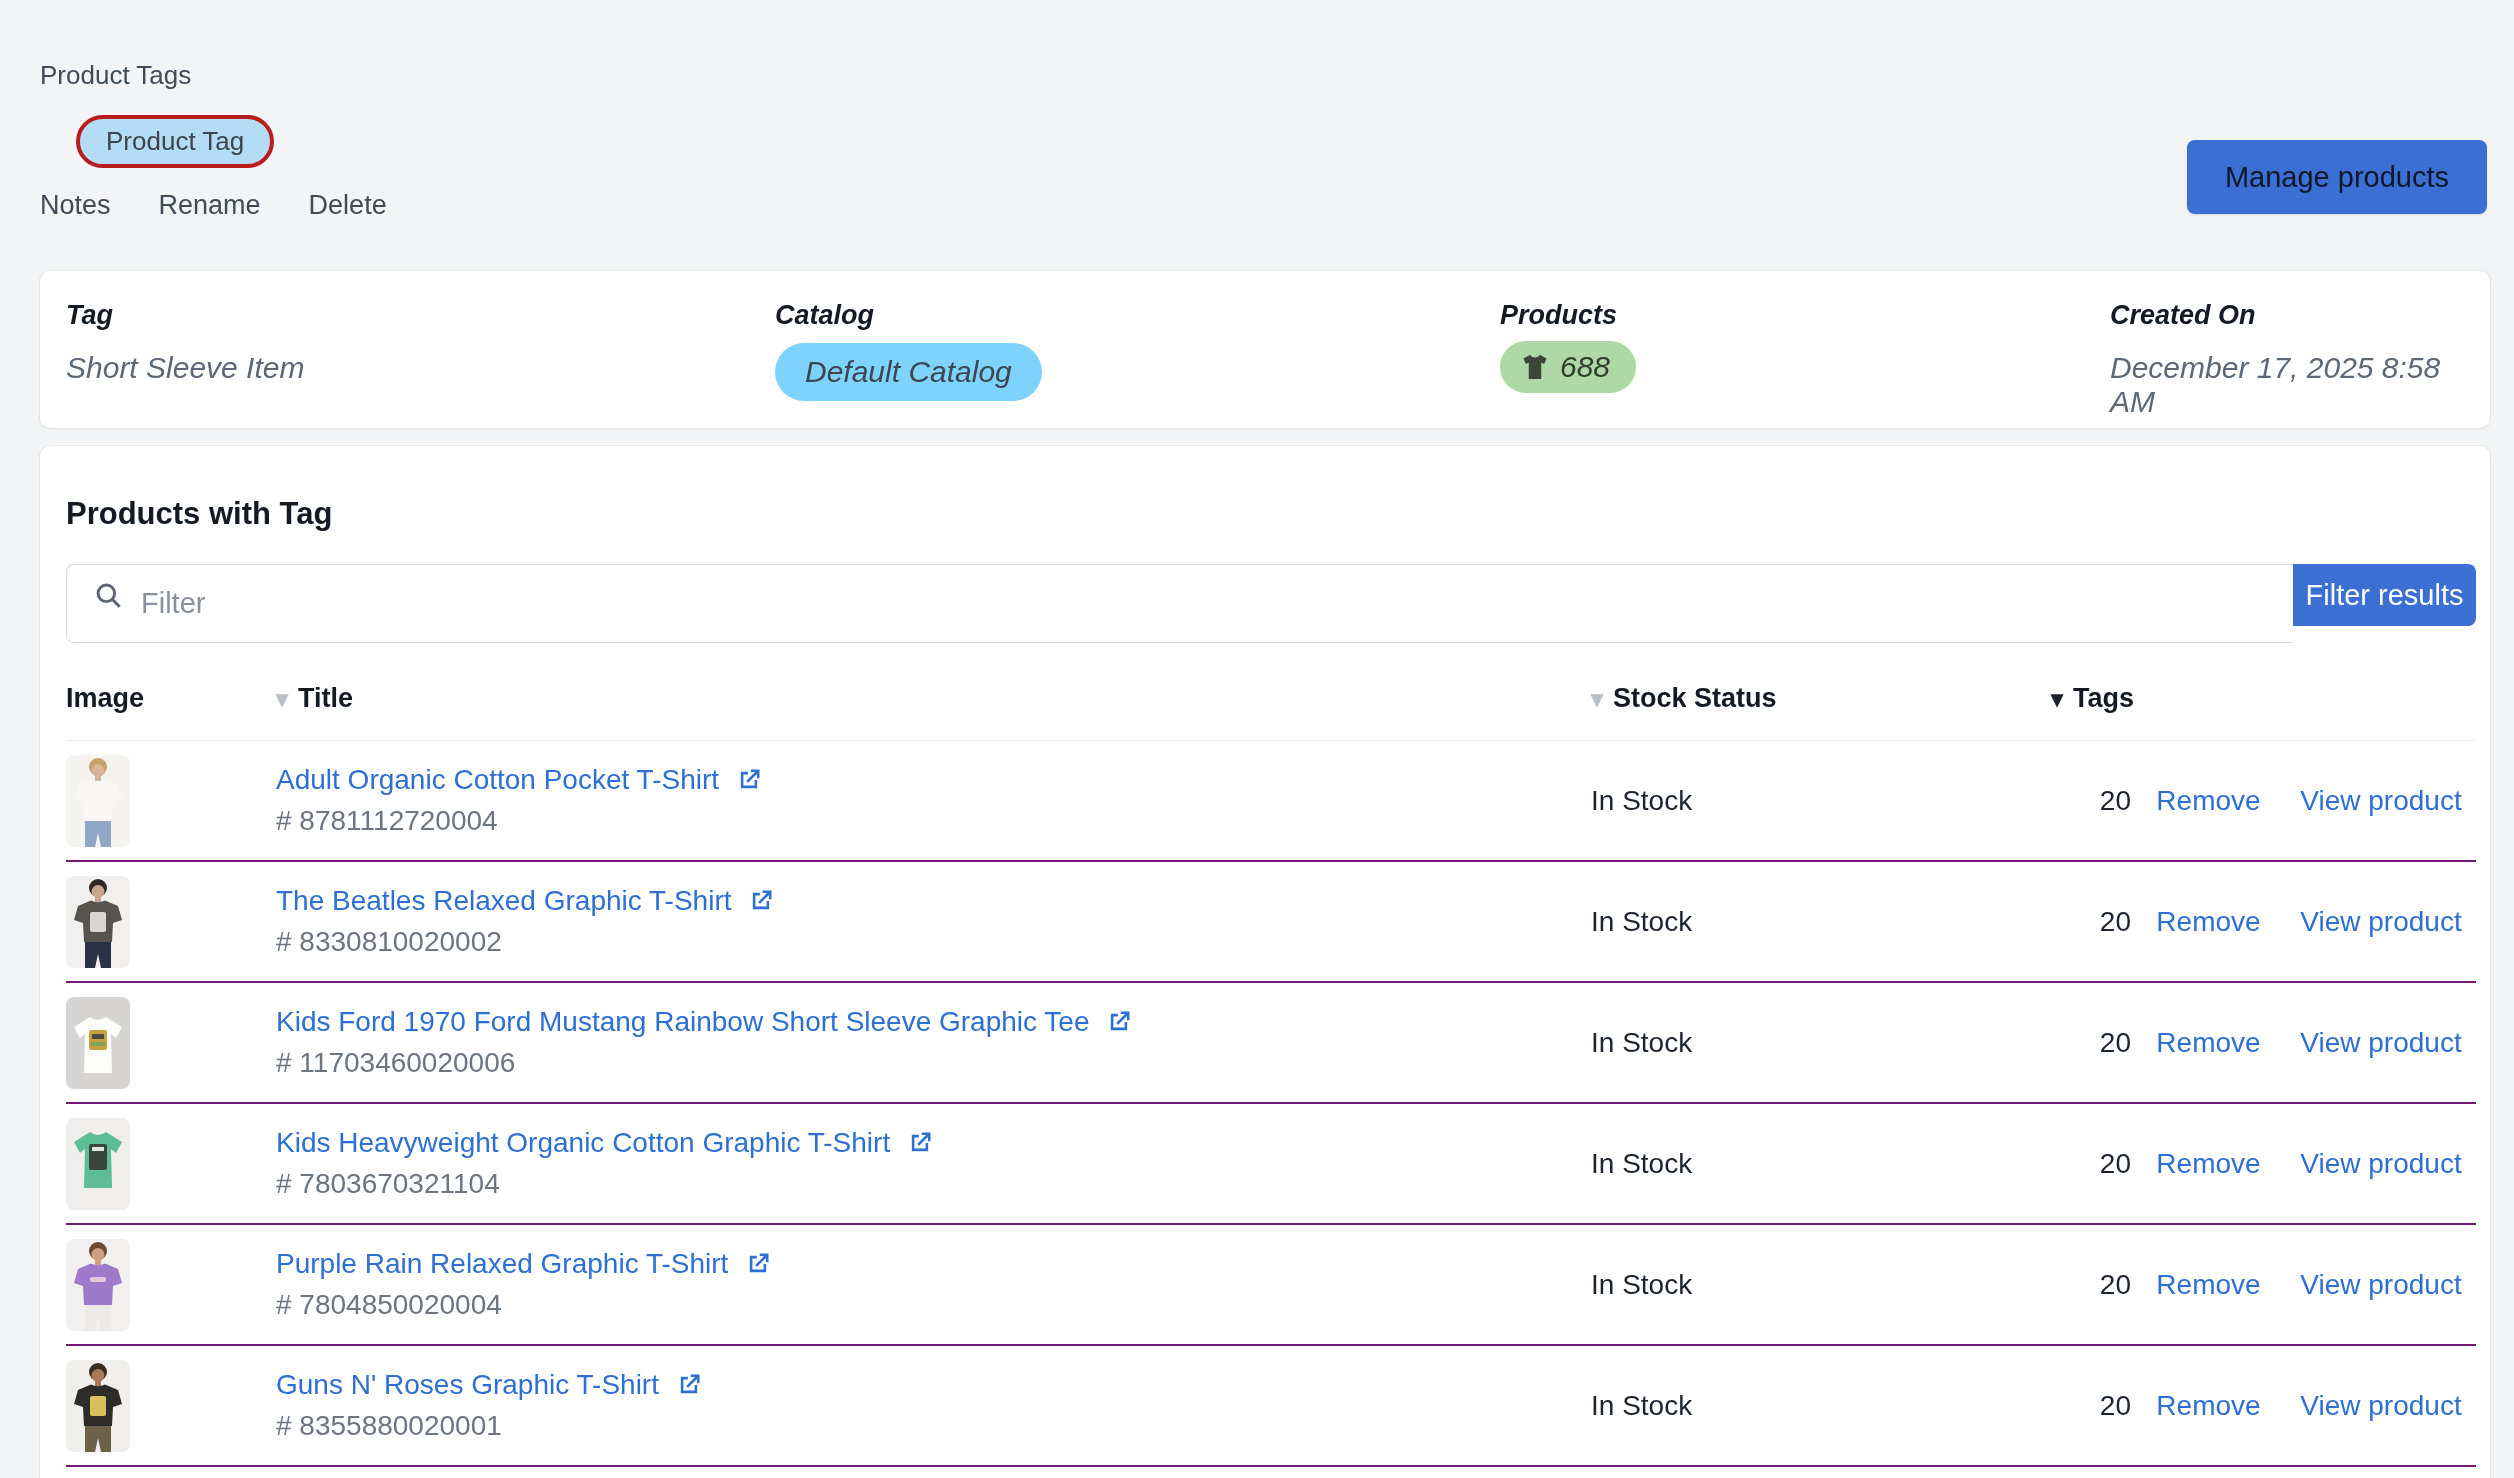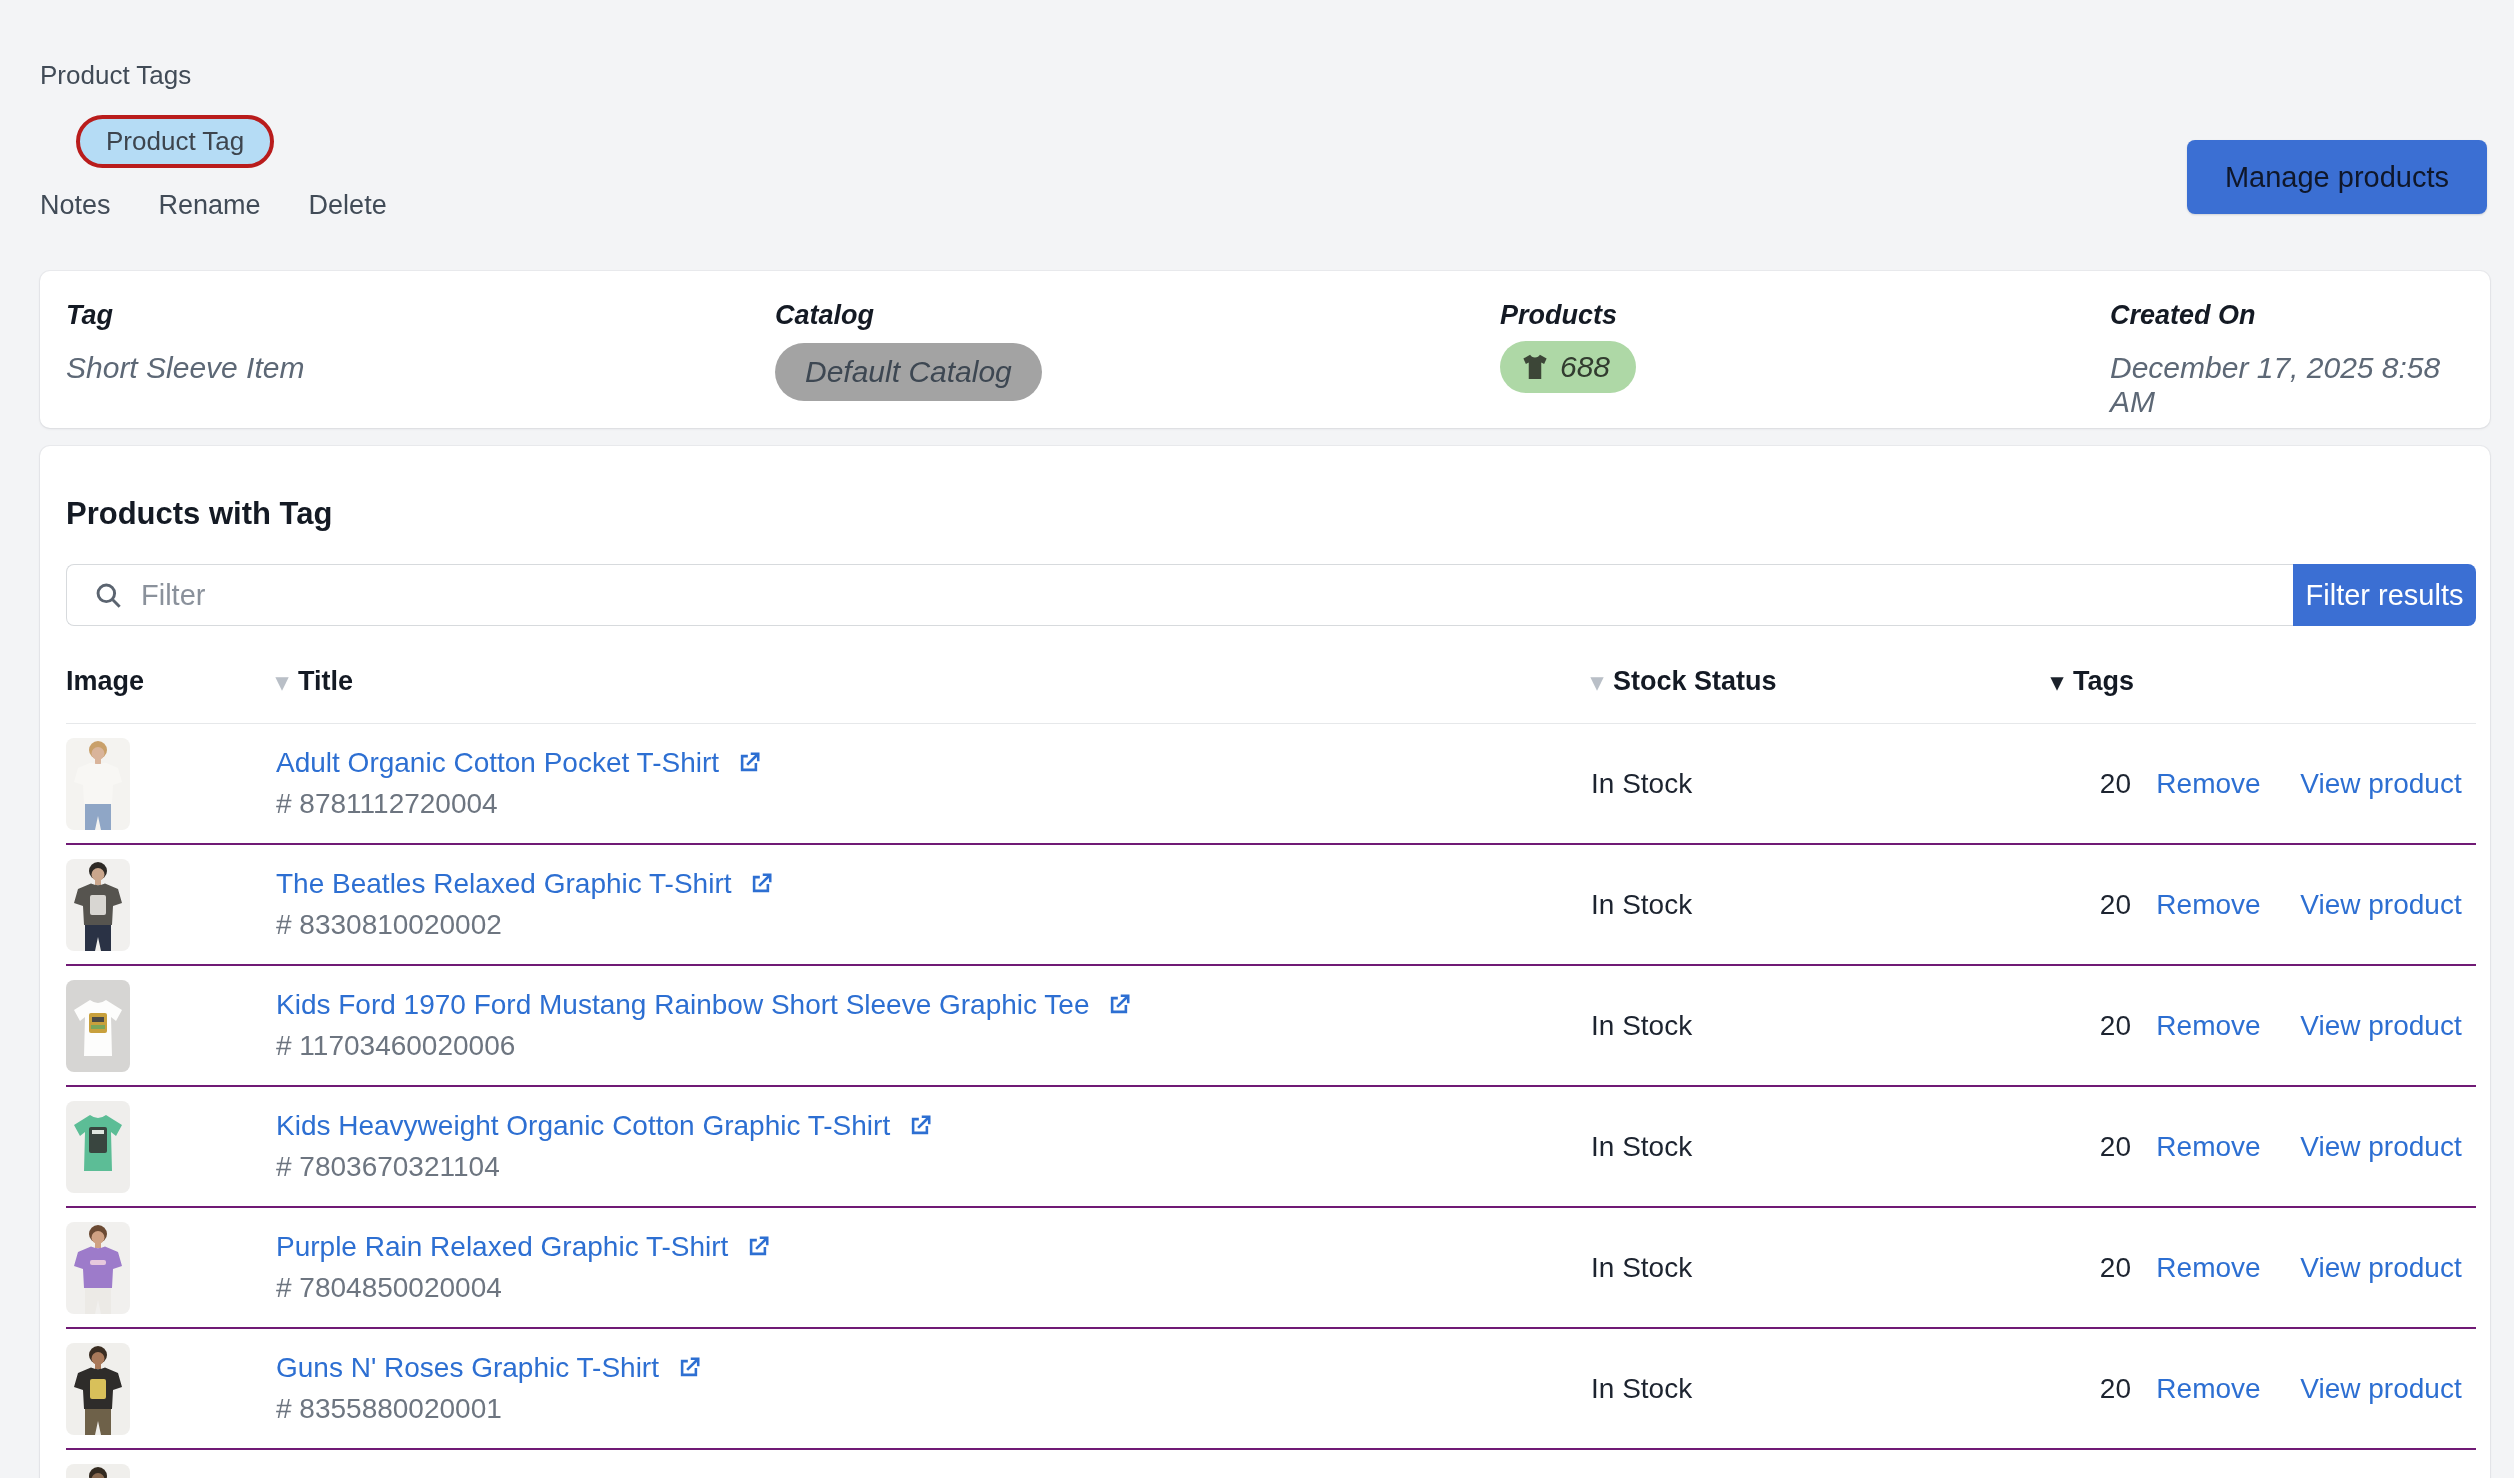--- a/index.html
+++ b/index.html
@@ -45,36 +45,36 @@
   .summary-card {
     margin-top: 50px; height: 157px;
     display: grid; grid-template-columns: 709px 725px 610px 1fr;
     padding: 29px 0 0 26px;
     font-style: italic;
   }
   .summary-label { font-size: 27px; font-weight: 700; color: #141a24; }
   .summary-value { margin-top: 20px; font-size: 30px; color: #5d6876; }
   .pill-gray {
     display: inline-block; margin-top: 12px;
-    background: #a3a3a3; color: #3d4752;
+    background: #7dd3fc; color: #3d4752;
     border-radius: 999px; padding: 12px 30px; font-size: 30px;
   }
   .pill-green {
     display: inline-flex; align-items: center; gap: 10px; margin-top: 10px;
     background: #aed8a6; color: #323c2f;
     border-radius: 999px; padding: 9px 26px 9px 20px;
     font-size: 30px; font-weight: 500;
   }
 
   
   .products-card { margin-top: 18px; height: 1100px; padding: 50px 14px 0 26px; }
   .section-heading { font-size: 31px; font-weight: 700; color: #141a24; }
   .filter-row { margin-top: 32px; display: flex; }
   .filter-input-wrap {
-    flex: 1; height: 62px; position: relative;
+    flex: 1; height: 79px; position: relative;
     border: 1px solid #d7dadd; border-right: none;
     border-radius: 8px 0 0 8px; background: #fff;
     display: flex; align-items: center; padding-left: 74px;
   }
   .filter-input-wrap svg { position: absolute; left: 26px; top: 15px; }
   .filter-input {
     border: none; outline: none; width: 95%;
     font-size: 29px; color: #30363e;
     font-family: "Liberation Sans", sans-serif;
   }

